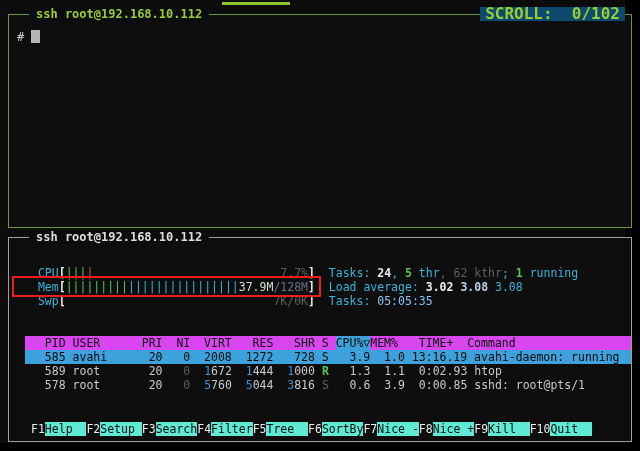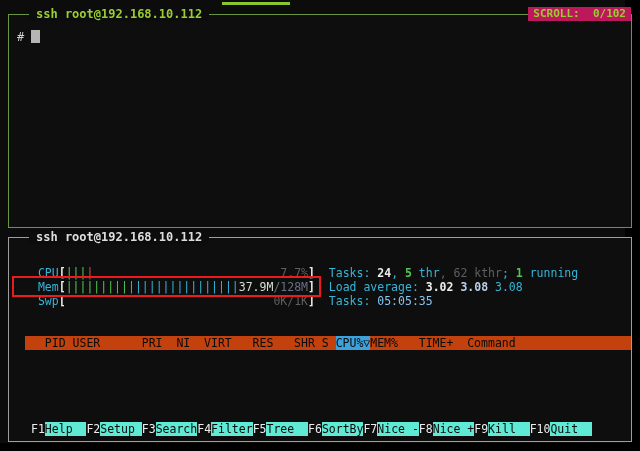--- a/index.html
+++ b/index.html
@@ -8,31 +8,31 @@
   #stage{position:absolute;left:0;top:0;width:625px;height:443px;background:#0c0c0c;}
   .accent{position:absolute;left:222px;top:2px;width:68px;height:3px;background:#8bc42e;}
 
   .pane{position:absolute;background:#0e0e0e;}
   #top-pane{left:8px;top:14px;width:622px;height:212px;border:1px solid #6d9440;}
   #bottom-pane{left:8px;top:237px;width:622px;height:203px;border:1px solid #9e9e9e;}
   .pane-title{position:absolute;top:-8px;left:20px;padding:0 7px;background:#0c0c0c;
               font-size:12px;font-weight:bold;line-height:14px;white-space:pre;}
   #top-pane .pane-title{color:#9acd32;}
   #bottom-pane .pane-title{color:#dedede;}
-  .scroll-ind{position:absolute;top:-8px;right:0;padding:0 5px;background:#be185d;
-              color:#9acd32;font-size:11px;font-weight:bold;line-height:14px;white-space:pre;}
+  .scroll-ind{position:absolute;top:-8px;right:6px;padding:0 5px;background:#0c4a6e;
+              color:#9acd32;font-size:16px;font-weight:bold;line-height:14px;white-space:pre;}
 
   .prompt-line{position:absolute;left:8px;top:14px;height:16px;font-size:12px;line-height:16px;
                color:#cfcfcf;white-space:pre;}
   .cursor{display:inline-block;width:9px;height:13px;background:#b5b5b5;vertical-align:-2px;}
 
   #htop-output{position:absolute;left:0;top:0;right:0;bottom:0;}
   .ln{position:absolute;left:16px;right:0;height:14px;line-height:14px;font-size:11.5px;
       white-space:pre;color:#c9c9c9;padding-left:6px;}
-  .hdrline{background:#c2410c;color:#0a0a0a;}
+  .hdrline{background:#d946ef;color:#0a0a0a;}
   .selline{background:#3da2dc;color:#0a0a0a;}
   .c{color:#35b5d8}.w{color:#c9c9c9}.W{color:#ececec;font-weight:bold}.G{color:#52c457;font-weight:bold}
   .d{color:#5f5f5f}.b{color:#4090d8}
   .bg{color:#52c457}.bc{color:#35b5d8}.br{color:#d34f4f}
   .mu{color:#cfe0cf}.mt{color:#667085}
   .lb{color:#b9cfe8;font-weight:bold}.ub{color:#86c5f2;font-weight:normal}
   .tg{background:#36a33e;color:#0a0a0a}
   .tb{background:#3da2dc;color:#0a0a0a}
   .sortcol{background:#3da2dc;color:#0a0a0a}
   .fk{color:#ececec}.fl{background:#5eead4;color:#0a0a0a}
@@ -50,20 +50,23 @@
     <span class="pane-title">ssh root@192.168.10.112</span>
     <span class="scroll-ind">SCROLL:  0/102</span>
     <div class="prompt-line"><span># </span><span class="cursor"></span></div>
   </div>
 
   <div class="pane" id="bottom-pane">
     <span class="pane-title">ssh root@192.168.10.112</span>
     <div id="htop-output">
         <div class="ln" style="top: 28px;"><span class="w"> </span><span class="c">CPU</span><span class="W">[</span><span class="bg">|||</span><span class="br">|</span><span class="w">                           </span><span class="d">7.7%</span><span class="W">]</span><span class="w">  </span><span class="c">Tasks: </span><span class="W">24</span><span class="c">, </span><span class="G">5</span><span class="c"> thr</span><span class="d">, </span><span class="d">62 kthr</span><span class="c">; </span><span class="G">1</span><span class="c"> running</span></div>
         <div class="ln" style="top: 42px;"><span class="w"> </span><span class="c">Mem</span><span class="W">[</span><span class="bg">|||||||||</span><span class="bc">||||||||||||||||</span><span class="mu">37.9M</span><span class="mt">/128M</span><span class="W">]</span><span class="w">  </span><span class="c">Load average: </span><span class="W">3.02</span><span class="c"> </span><span class="lb">3.08</span><span class="c"> </span><span class="c">3.08</span></div>
-        <div class="ln" style="top: 56px;"><span class="w"> </span><span class="c">Swp</span><span class="W">[</span><span class="w">                              </span><span class="d">0K/1K</span><span class="W">]</span><span class="w">  </span><span class="c">Tasks: </span><span class="ub">05:05:35</span></div>
+        <div class="ln" style="top: 56px;"><span class="w"> </span><span class="c">Swp</span><span class="W">[</span><span class="w">                              </span><span class="d">7K/0K</span><span class="W">]</span><span class="w">  </span><span class="c">Tasks: </span><span class="ub">05:05:35</span></div>
         <div class="ln hdrline" style="top: 98px;"><span>  PID USER      PRI  NI  VIRT   RES   SHR S </span><span class="sortcol">CPU%▽</span><span>MEM%   TIME+  Command</span></div>
+        <div class="ln selline" style="top: 112px;"><span>  585 avahi      20   0  2008  1272   728 S   3.9  1.0 13:16.19 avahi-daemon: running</span></div>
+        <div class="ln" style="top: 126px;"><span class="w">  589 root       20 </span><span class="d">  0</span><span class="w">  </span><span class="b">1</span><span class="w">672  </span><span class="b">1</span><span class="w">444  </span><span class="b">1</span><span class="w">000 </span><span class="G">R</span><span class="w">   1.3  1.1  0:02.93 htop</span></div>
+        <div class="ln" style="top: 140px;"><span class="w">  578 root       20 </span><span class="d">  0</span><span class="w">  </span><span class="b">5</span><span class="w">760  </span><span class="b">5</span><span class="w">044  </span><span class="b">3</span><span class="w">816 </span><span class="d">S</span><span class="w">   0.6  3.9  0:00.85 sshd: root@pts/1</span></div>
         <div class="ln" style="top: 184px;"><span class="fk">F1</span><span class="fl">Help  </span><span class="fk">F2</span><span class="fl">Setup </span><span class="fk">F3</span><span class="fl">Search</span><span class="fk">F4</span><span class="fl">Filter</span><span class="fk">F5</span><span class="fl">Tree  </span><span class="fk">F6</span><span class="fl">SortBy</span><span class="fk">F7</span><span class="fl">Nice -</span><span class="fk">F8</span><span class="fl">Nice +</span><span class="fk">F9</span><span class="fl">Kill  </span><span class="fk">F10</span><span class="fl">Quit  </span></div>
       </div>
   </div>
 
   <div id="mem-box"></div>
 </div>
 
 </body></html>

